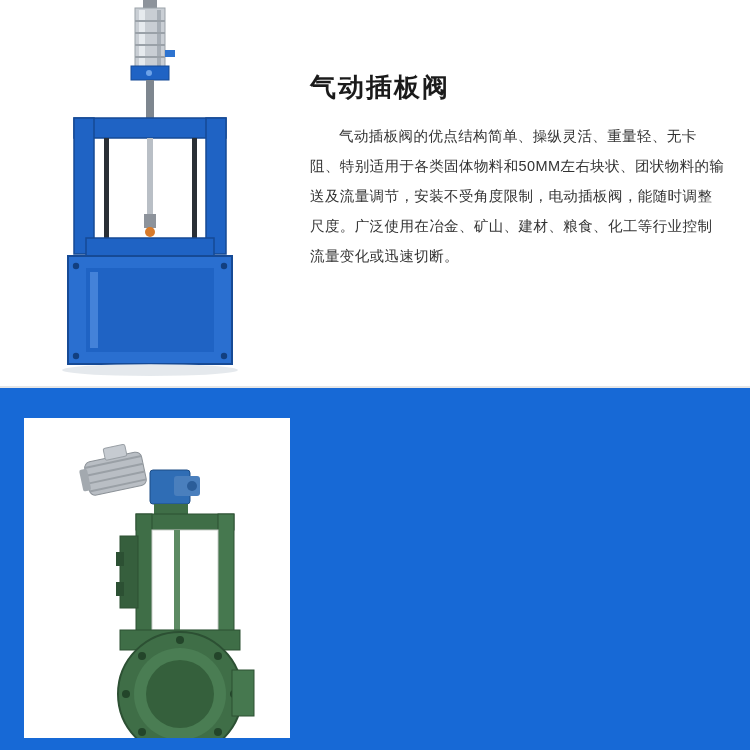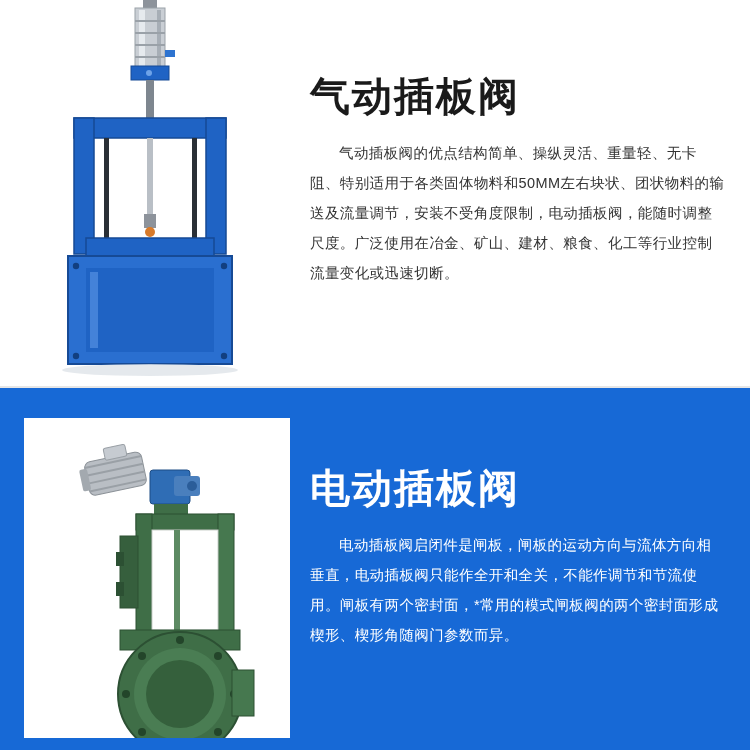--- a/index.html
+++ b/index.html
@@ -65,21 +65,21 @@
     position: relative;
     overflow: hidden;
   }
   .section-two .text-col {
     flex: 1;
     padding: 62px 24px 0 10px;
   }
 
   
   .title {
-    font-size: 40px;
+    font-size: 26px;
     font-weight: bold;
     letter-spacing: 2px;
     color: #1a1a1a;
     margin: 0 0 18px 0;
     line-height: 1.2;
   }
   .title.on-blue { color: #ffffff; }
 
   .body-text {
     font-size: 14.5px;
@@ -227,19 +227,15 @@
           <circle cx="194" cy="314" r="4" fill="#23452a"></circle>
           <circle cx="118" cy="238" r="4" fill="#23452a"></circle>
           <circle cx="102" cy="276" r="4" fill="#23452a"></circle>
           <circle cx="118" cy="314" r="4" fill="#23452a"></circle>
 
           <rect x="208" y="252" width="22" height="46" fill="#46784f" stroke="#2c5033" stroke-width="1"></rect>
         </svg>
       </div>
     </div>
 
-    <div class="text-col">
-      <h2 class="title on-blue">电动插板阀</h2>
-      <p class="body-text on-blue">电动插板阀启闭件是闸板，闸板的运动方向与流体方向相垂直，电动插板阀只能作全开和全关，不能作调节和节流使用。闸板有两个密封面，*常用的模式闸板阀的两个密封面形成楔形、楔形角随阀门参数而异。</p>
-    </div>
   </div>
 
 </div>
 
 </body></html>

